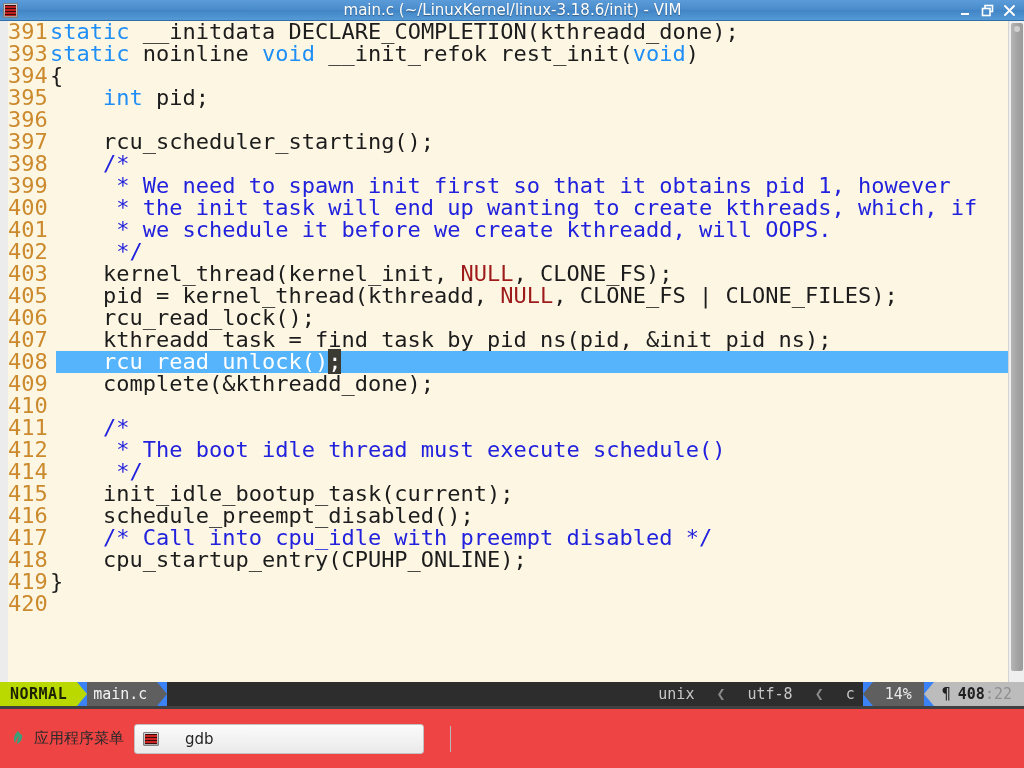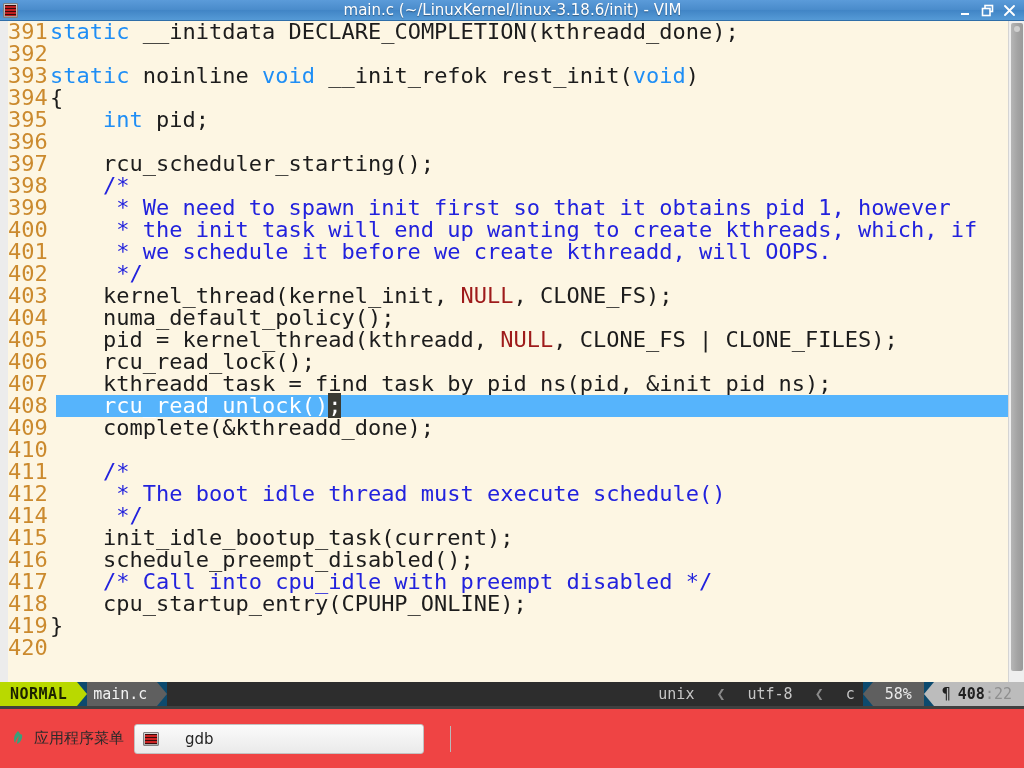--- a/index.html
+++ b/index.html
@@ -84,21 +84,21 @@
     border-radius: 2px;
   }
   .vscroll .thumb::before {
     content: ""; position: absolute; left: 3px; top: 3px; width: 6px; height: 6px;
     background: #cfcfcf; border-radius: 50%;
   }
 
   
   .statusline {
     position: absolute; left: 0; top: 682px; width: 1024px; height: 24px;
-    background: #0c4a6e; display: flex; align-items: stretch;
+    background: #3b82f6; display: flex; align-items: stretch;
     font-family: "DejaVu Sans Mono", monospace; font-size: 15px;
     overflow: hidden;
   }
   .sl-seg { display: flex; align-items: center; height: 24px; white-space: nowrap; }
   .sl-mode {
     background: #b9d900; color: #1c2200; font-weight: bold;
     padding: 0 10px; letter-spacing: .5px;
   }
   .sl-arrow-r {
     width: 0; height: 0; border-top: 12px solid transparent;
@@ -181,33 +181,31 @@
       <div class="tb-btn">
         <svg width="13" height="13" viewBox="0 0 13 13">
           <path d="M2 2 L11 11 M11 2 L2 11" stroke="#ffffff" stroke-width="1.9" stroke-linecap="round"></path>
         </svg>
       </div>
     </div>
   </div>
 
   <div class="editor" id="editor">
       <div class="codeline"><span class="lnum">391</span><span class="ltext"><span class="kw">static</span><span class="ltext"> __initdata DECLARE_COMPLETION(kthreadd_done);</span></span></div>
-      <div class="codeline"><span class="lnum">392</span><span class="ltext"><span class="ltext"></span></span></div>
       <div class="codeline"><span class="lnum">393</span><span class="ltext"><span class="kw">static</span><span class="ltext"> noinline </span><span class="kw">void</span><span class="ltext"> __init_refok rest_init(</span><span class="kw">void</span><span class="ltext">)</span></span></div>
       <div class="codeline"><span class="lnum">394</span><span class="ltext"><span class="ltext">{</span></span></div>
       <div class="codeline"><span class="lnum">395</span><span class="ltext"><span class="ltext">    </span><span class="kw">int</span><span class="ltext"> pid;</span></span></div>
       <div class="codeline"><span class="lnum">396</span><span class="ltext"><span class="ltext"></span></span></div>
       <div class="codeline"><span class="lnum">397</span><span class="ltext"><span class="ltext">    rcu_scheduler_starting();</span></span></div>
       <div class="codeline"><span class="lnum">398</span><span class="ltext"><span class="cmt">    /*</span></span></div>
       <div class="codeline"><span class="lnum">399</span><span class="ltext"><span class="cmt">     * We need to spawn init first so that it obtains pid 1, however</span></span></div>
       <div class="codeline"><span class="lnum">400</span><span class="ltext"><span class="cmt">     * the init task will end up wanting to create kthreads, which, if</span></span></div>
       <div class="codeline"><span class="lnum">401</span><span class="ltext"><span class="cmt">     * we schedule it before we create kthreadd, will OOPS.</span></span></div>
       <div class="codeline"><span class="lnum">402</span><span class="ltext"><span class="cmt">     */</span></span></div>
       <div class="codeline"><span class="lnum">403</span><span class="ltext"><span class="ltext">    kernel_thread(kernel_init, </span><span class="nul">NULL</span><span class="ltext">, CLONE_FS);</span></span></div>
-      <div class="codeline"><span class="lnum">404</span><span class="ltext"><span class="ltext">    numa_default_policy();</span></span></div>
       <div class="codeline"><span class="lnum">405</span><span class="ltext"><span class="ltext">    pid = kernel_thread(kthreadd, </span><span class="nul">NULL</span><span class="ltext">, CLONE_FS | CLONE_FILES);</span></span></div>
       <div class="codeline"><span class="lnum">406</span><span class="ltext"><span class="ltext">    rcu_read_lock();</span></span></div>
       <div class="codeline"><span class="lnum">407</span><span class="ltext"><span class="ltext">    kthreadd_task = find_task_by_pid_ns(pid, &amp;init_pid_ns);</span></span></div>
       <div class="codeline cursorline"><div class="hl"></div><span class="lnum">408</span><span class="ltext"><span class="ltext">    rcu_read_unlock()</span><span class="cursorblk">;</span></span></div>
       <div class="codeline"><span class="lnum">409</span><span class="ltext"><span class="ltext">    complete(&amp;kthreadd_done);</span></span></div>
       <div class="codeline"><span class="lnum">410</span><span class="ltext"><span class="ltext"></span></span></div>
       <div class="codeline"><span class="lnum">411</span><span class="ltext"><span class="cmt">    /*</span></span></div>
       <div class="codeline"><span class="lnum">412</span><span class="ltext"><span class="cmt">     * The boot idle thread must execute schedule()</span></span></div>
       <div class="codeline"><span class="lnum">414</span><span class="ltext"><span class="cmt">     */</span></span></div>
       <div class="codeline"><span class="lnum">415</span><span class="ltext"><span class="ltext">    init_idle_bootup_task(current);</span></span></div>
@@ -231,21 +229,21 @@
     <div class="sl-seg sl-info">unix</div>
     <div class="sl-seg sl-info">
         <span class="sl-sep">❮</span>
       </div>
     <div class="sl-seg sl-info">utf-8</div>
     <div class="sl-seg sl-info">
         <span class="sl-sep">❮</span>
       </div>
     <div class="sl-seg sl-info">c</div>
     <div class="sl-arrow-l"></div>
-    <div class="sl-seg sl-pct">58%</div>
+    <div class="sl-seg sl-pct">14%</div>
     <div class="sl-arrow-l lvl2"></div>
     <div class="sl-seg sl-pos">
       <span class="para">¶</span>
       <span>408</span>
       <span class="col">:22</span>
     </div>
   </div>
 
   <div class="taskbar">
     <div class="tb-row">

